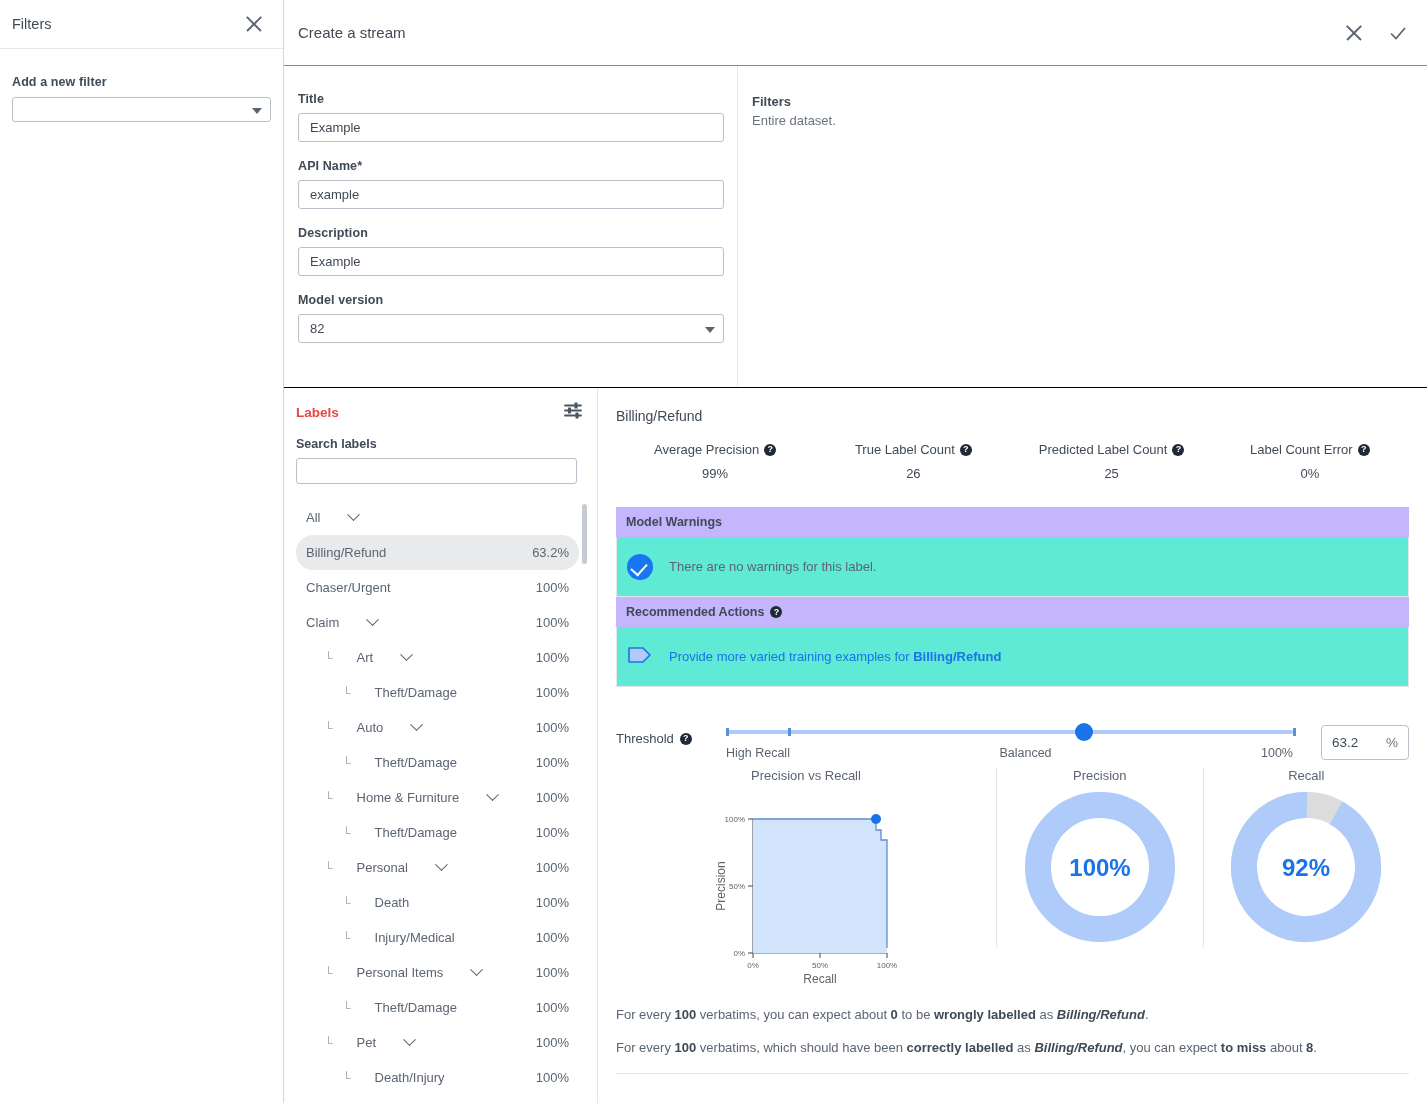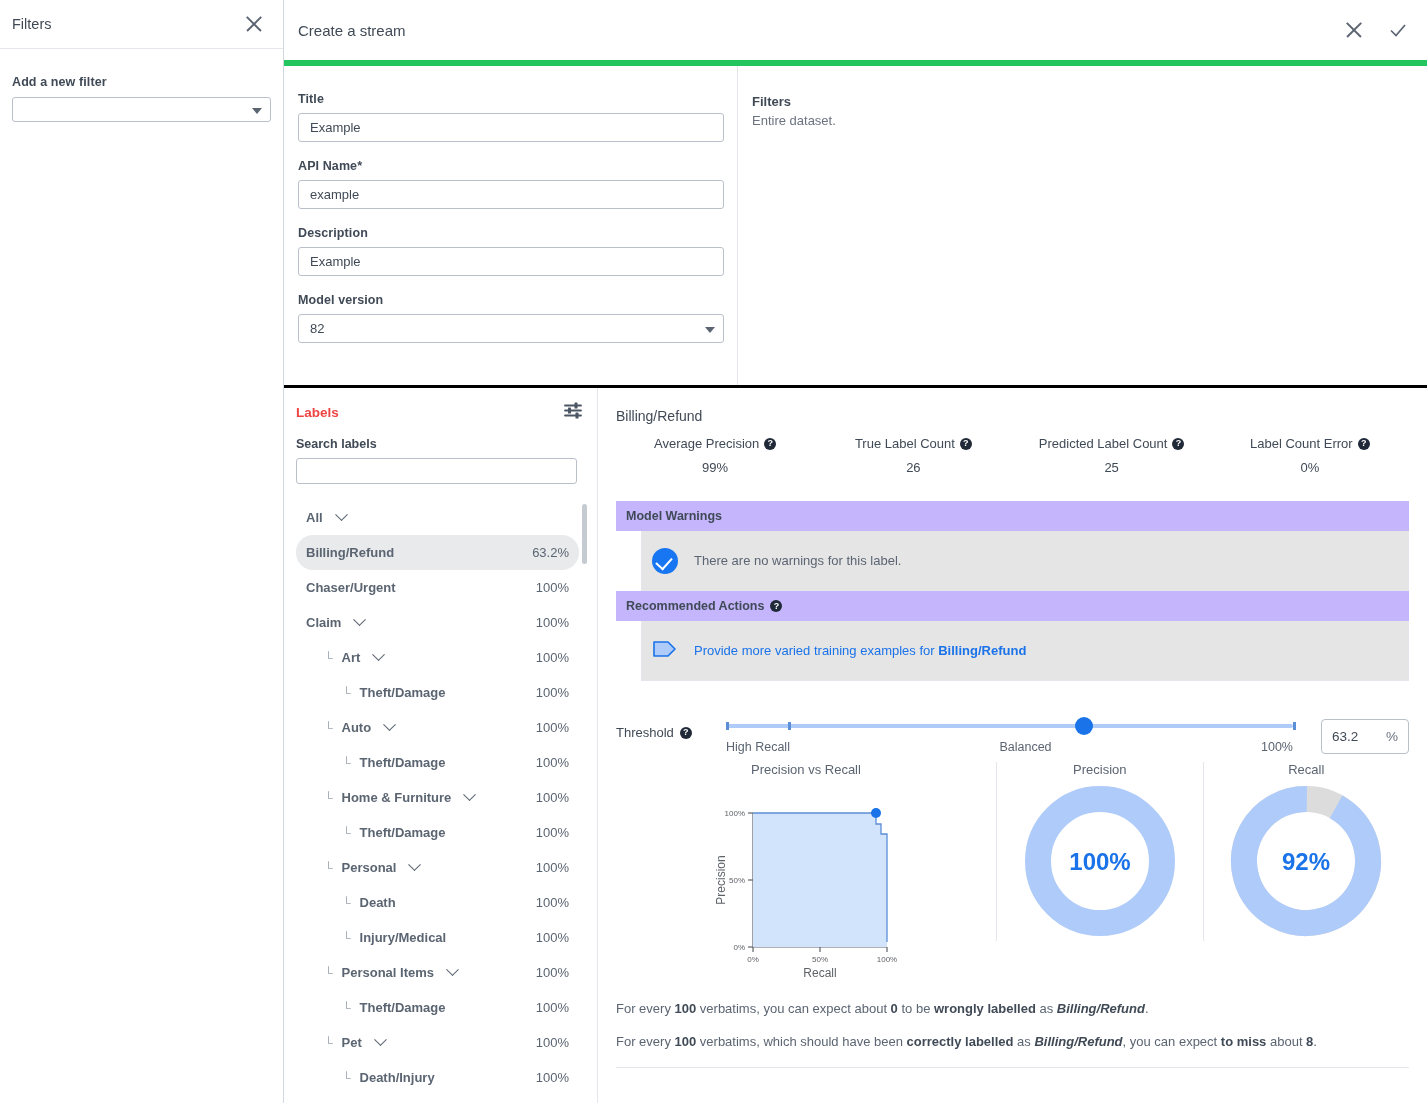--- a/index.html
+++ b/index.html
@@ -55,34 +55,34 @@
     width: 0; height: 0; border-left: 5px solid transparent;
     border-right: 5px solid transparent; border-top: 6px solid #5b6572;
   }
 
   
   .main {
     flex: 1; height: 1103px; position: relative;
     background: #fff; display: flex; flex-direction: column;
   }
   .main-header {
-    height: 66px; border-bottom: 6px solid #22c55e;
+    height: 66px; border-bottom: 1px solid #22c55e;
     display: flex; align-items: center;
     padding: 0 18px 0 14px; justify-content: space-between;
     flex: 0 0 66px;
     gap: 16px;
   }
   .main-title { font-size: 15px; color: #404a56; }
   .header-actions { display: flex; align-items: center; gap: 22px; }
   .check-icon { width: 22px; height: 22px; cursor: pointer; }
 
   
   .form-row {
     display: flex; flex: 0 0 322px; height: 322px;
-    border-bottom: 3px solid #000000;
+    border-bottom: 1px solid #000000;
   }
   .form-left {
     width: 454px; flex: 0 0 454px; padding: 26px 18px 0 14px;
     border-right: 1px solid #e3e6ea;
   }
   .form-right { flex: 1; padding: 28px 0 0 14px; }
   .form-field { margin-bottom: 17px; }
   .form-field .field-label { margin-bottom: 7px; }
   .text-input {
     width: 426px; height: 29px;
@@ -123,21 +123,21 @@
   .labels-list {
     margin-top: 16px; overflow: hidden; position: relative;
     flex: 1; min-height: 0; padding-right: 8px;
   }
   .label-row {
     display: flex; align-items: center; justify-content: space-between;
     height: 35px; border-radius: 17px; padding: 0 10px 0 10px;
     font-size: 13px; color: #5b6572; cursor: pointer;
   }
   .label-row.selected { background: #e8eaec; }
-  .label-left { display: flex; align-items: center; gap: 8px; font-weight: bold; }
+  .label-left { display: flex; align-items: center; gap: 23px; }
   .lbranch { color: #9aa3ad; font-size: 12px; margin-right: 1px; }
   .chev {
     display: inline-block; width: 9px; height: 9px;
     border-right: 1.6px solid #5b6572; border-bottom: 1.6px solid #5b6572;
     transform: rotate(45deg) translate(-2px,-2px); margin-left: 6px;
   }
   .label-pct { font-size: 13px; color: #5b6572; }
   .list-scrollbar {
     position: absolute; right: 0; top: 4px; width: 5px;
     height: 100%; background: transparent;
@@ -145,44 +145,43 @@
   .list-scrollbar .thumb {
     width: 5px; height: 60px; background: #c6cbd1; border-radius: 3px;
   }
 
   
   .detail-col {
     flex: 1; min-width: 0; padding: 20px 18px 0 18px;
     display: flex; flex-direction: column; position: relative;
   }
   .detail-label-name { font-size: 14px; color: #404a56; margin-bottom: 12px; }
-  .metrics { display: flex; margin-bottom: 26px; }
+  .metrics { display: flex; margin-bottom: 26px; margin-top: 6px; }
   .metric { flex: 1; text-align: center; }
   .metric-label {
     font-size: 13px; color: #404a56;
     display: flex; align-items: center; justify-content: center; gap: 5px;
   }
   .metric-value { font-size: 13px; color: #404a56; margin-top: 9px; }
   .help {
     display: inline-flex; align-items: center; justify-content: center;
     width: 12px; height: 12px; border-radius: 50%;
     background: #1f2937; color: #fff; font-size: 9px;
     font-weight: bold; line-height: 1;
   }
 
   .section-head {
     background: #c4b5fd; padding: 8px 10px;
     font-size: 12.5px; font-weight: bold; color: #404a56;
     display: flex; align-items: center; gap: 6px;
   }
   .section-body {
-    background: #e5e5e5; border: 1px solid #e3e6ea; border-top: none;
+    background: #5eead4; border: 1px solid #e3e6ea; border-top: none;
     padding: 16px 10px; display: flex; align-items: center; gap: 16px;
     min-height: 60px;
-    margin-left: 25px;
   }
   .warn-ok {
     width: 26px; height: 26px; border-radius: 50%;
     background: #1976f2; position: relative; flex: 0 0 26px;
   }
   .warn-ok::after {
     content: ""; position: absolute; left: 7px; top: 6px;
     width: 8px; height: 13px; border-right: 2.4px solid #fff;
     border-bottom: 2.4px solid #fff; transform: rotate(42deg);
   }

